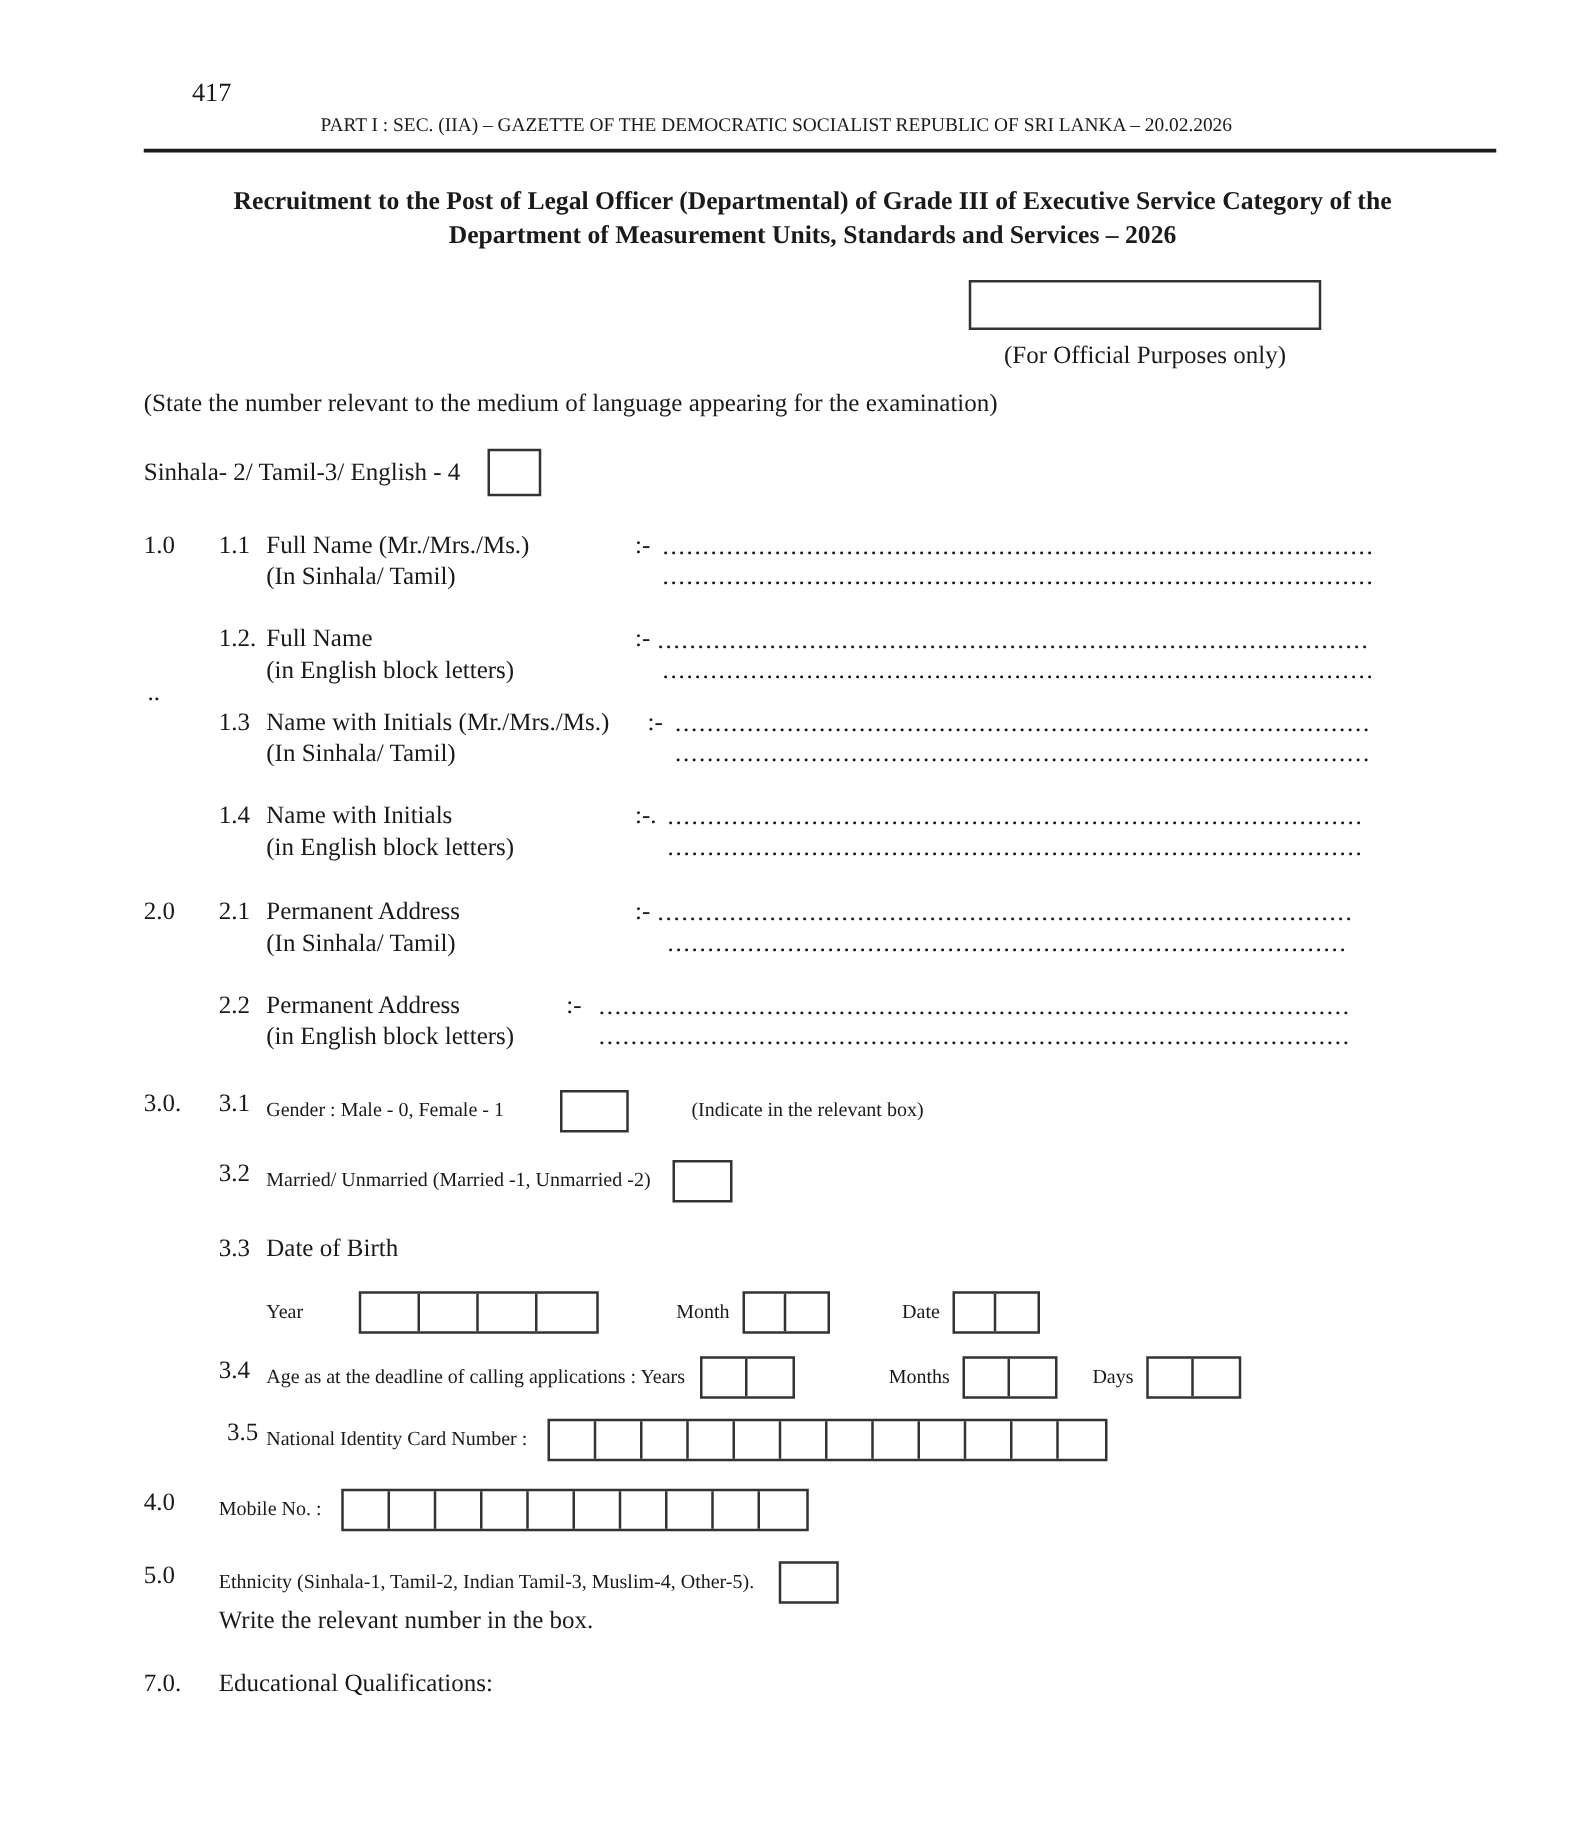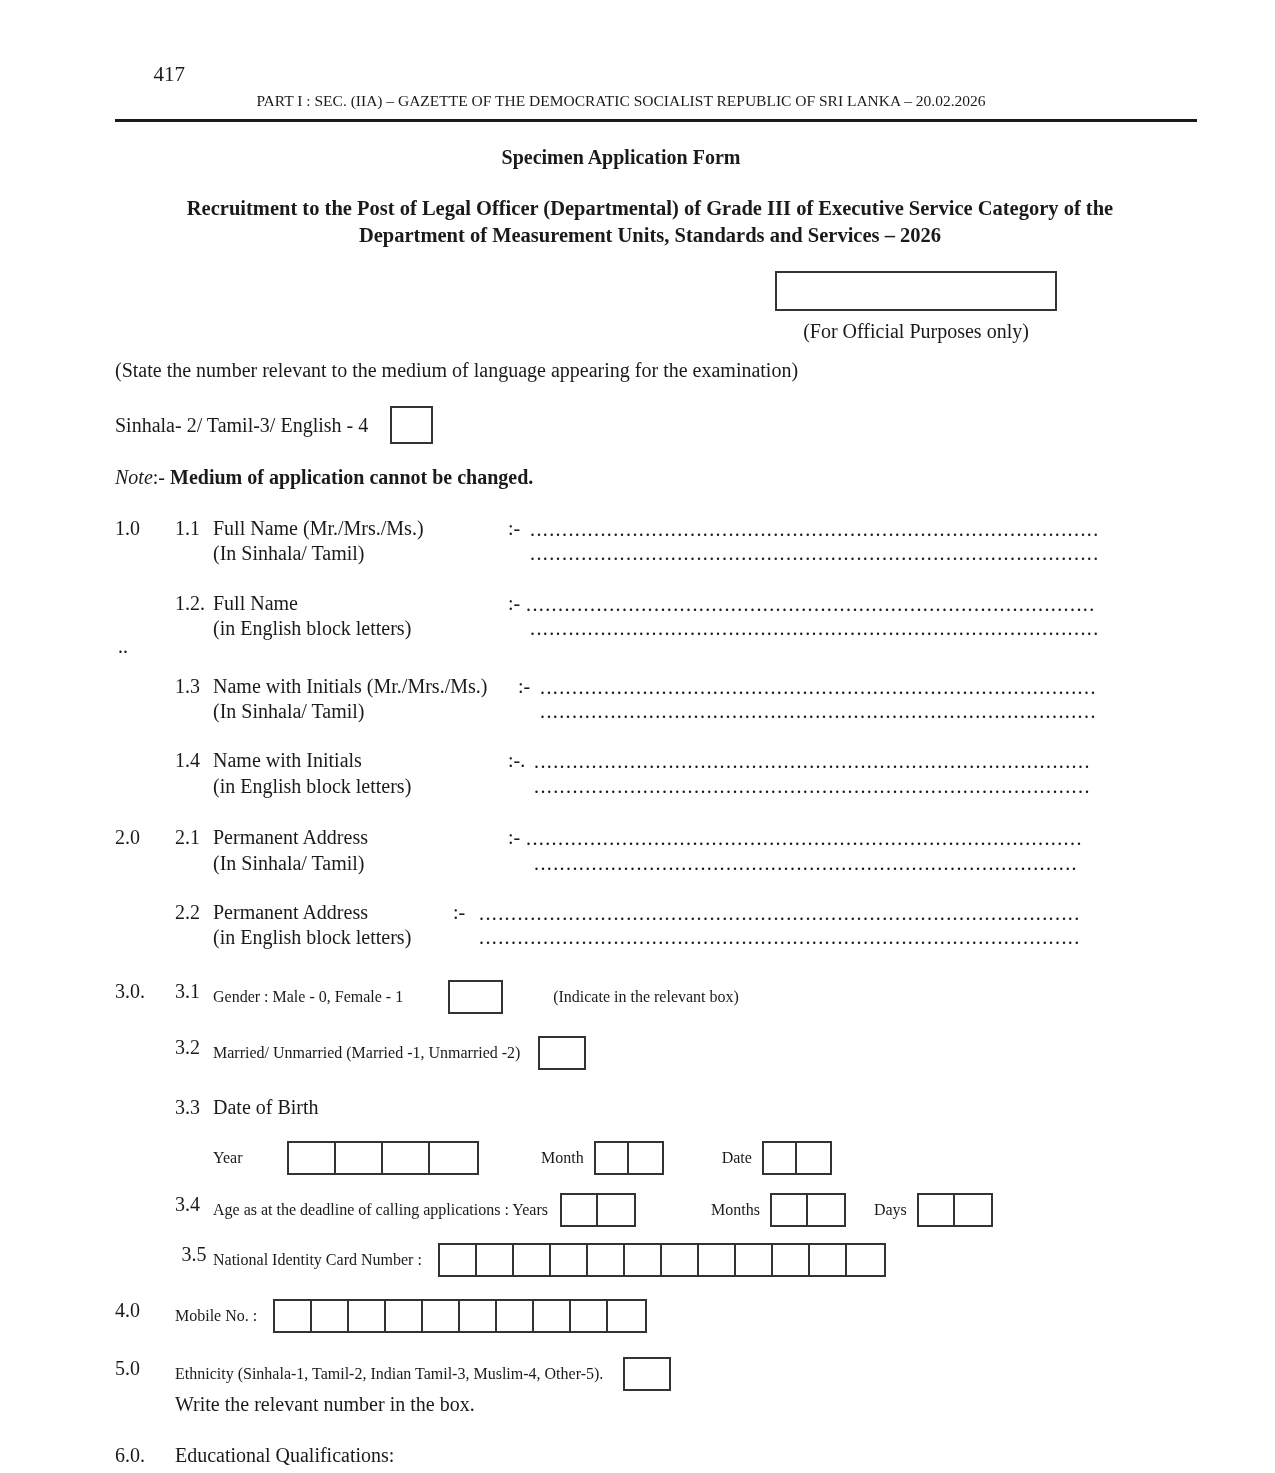--- a/index.html
+++ b/index.html
@@ -201,41 +201,39 @@
 <div class="gazette-header">
   <div class="hdr-line1">
     <div class="page-number">417</div>
   </div>
   <div class="hdr-line2">PART I : SEC. (IIA) – GAZETTE OF THE DEMOCRATIC SOCIALIST REPUBLIC OF SRI LANKA – 20.02.2026</div>
 </div>
 <div class="hdr-rule"></div>
 
 <div class="doc-body">
 
-  <div class="specimen-title">Specimen Application Form</div>
   <div class="post-title">
     <div>Recruitment to the Post of Legal Officer (Departmental) of Grade III of Executive Service Category of the</div>
     <div>Department of Measurement Units, Standards and Services – 2026</div>
   </div>
 
   <div class="official-wrap">
     <div class="official-col">
       <div class="official-box"></div>
       <div class="official-caption">(For Official Purposes only)</div>
     </div>
   </div>
 
   <div class="lang-note">(State the number relevant to the medium of language appearing for the examination)</div>
 
   <div class="lang-row">
     <span class="lang-label">Sinhala- 2/ Tamil-3/ English - 4</span>
     <span class="lang-box"></span>
   </div>
 
-  <div class="medium-note"><span class="ital">Note</span><span>:- </span><span class="bold">Medium of application cannot be changed.</span></div>
 
   <div class="field-block" style="margin-top:28px;">
     <div class="sec">
       <div class="sec-num">1.0</div>
       <div class="sec-sub">1.1</div>
       <div class="sec-body">
         <div class="field-row">
           <div class="field-label" style="width:295px;">Full Name (Mr./Mrs./Ms.)</div>
           <div style="width:22px;">:-</div>
           <div class="dots">.........................................................................................</div>
@@ -263,21 +261,21 @@
           <div class="field-label" style="width:295px;">(in English block letters)</div>
           <div style="width:22px;"></div>
           <div class="dots">.........................................................................................</div>
         </div>
       </div>
     </div>
   </div>
 
   <div class="stray-dots">..</div>
 
-  <div class="field-block" style="margin-top:24px;">
+  <div class="field-block" style="margin-top:8px;">
     <div class="sec">
       <div class="sec-num"></div>
       <div class="sec-sub">1.3</div>
       <div class="sec-body">
         <div class="field-row">
           <div class="field-label" style="width:305px;">Name with Initials (Mr./Mrs./Ms.)</div>
           <div style="width:22px;">:-</div>
           <div class="dots">.......................................................................................</div>
         </div>
         <div class="field-row line2">
@@ -484,21 +482,21 @@
           <span>Ethnicity (Sinhala-1, Tamil-2, Indian Tamil-3, Muslim-4, Other-5).</span>
           <span class="singlebox" style="width:48px;height:34px;margin-left:20px;"></span>
         </div>
         <div style="margin-top:2px;">Write the relevant number in the box.</div>
       </div>
     </div>
   </div>
 
   <div class="field-block" style="margin-top:28px;">
     <div class="sec">
-      <div class="sec-num">6.0.</div>
+      <div class="sec-num">7.0.</div>
       <div class="sec-body">
         <div>Educational Qualifications:</div>
       </div>
     </div>
 
   </div>
 
 </div>
 
 </body></html>

